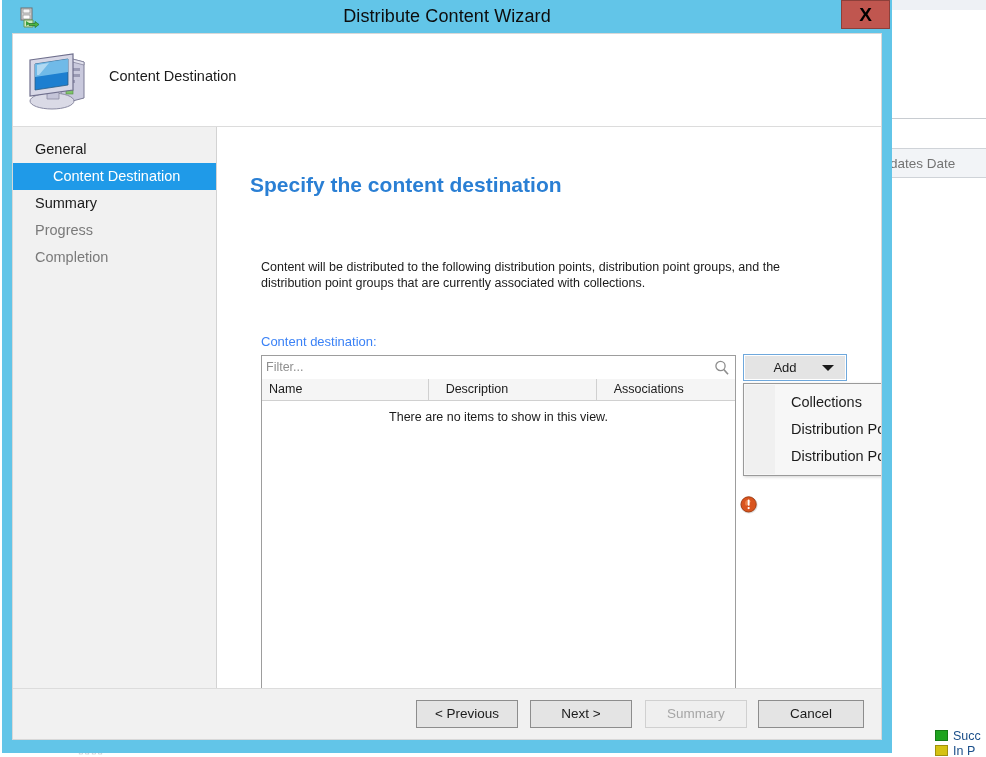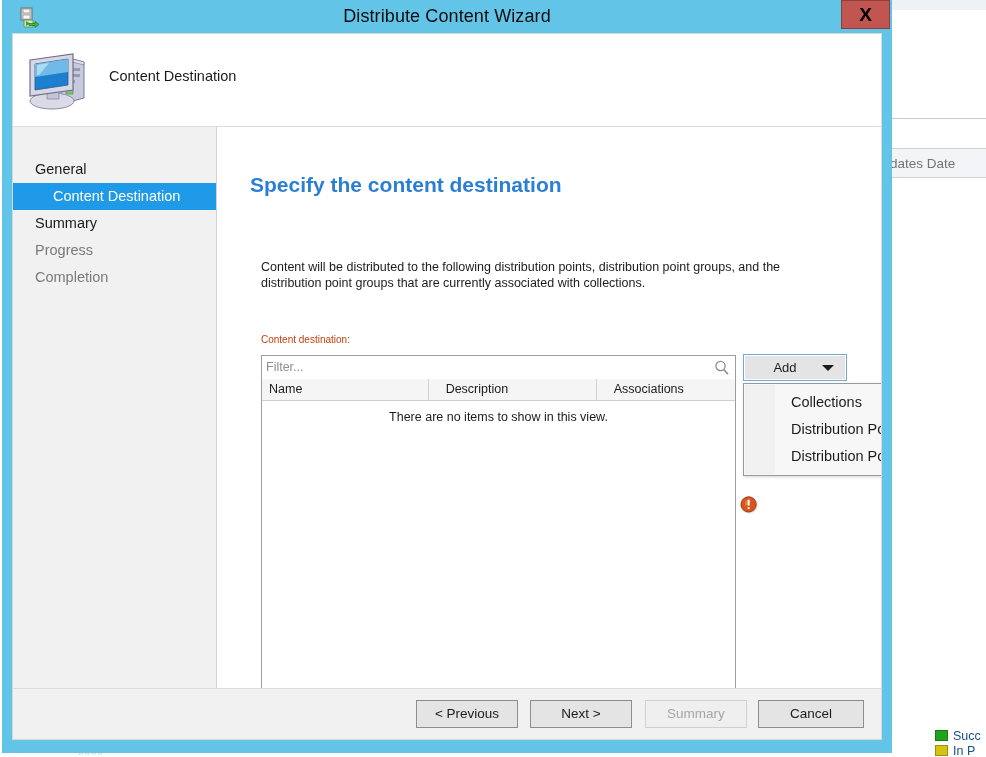--- a/index.html
+++ b/index.html
@@ -67,21 +67,21 @@
   }
   #wiz-header-icon{position:absolute;left:12px;top:12px;width:68px;height:66px;}
   #wiz-header-title{
     position:absolute;left:96px;top:34px;font-size:14.5px;color:#1b1b1b;
   }
 
   
   #sidebar{
     position:absolute;left:0;top:93px;width:204px;height:613px;
     background:#f1f1f1;border-right:1px solid #d3d3d3;box-sizing:border-box;
-    padding-top:29px;
+    padding-top:9px;
   }
   .nav-item{
     height:27px;line-height:27px;font-size:14.5px;color:#1b1b1b;
     padding-left:22px;white-space:nowrap;cursor:default;
   }
   .nav-item.sub{padding-left:40px;}
   .nav-item.selected{background:#1f9ae8;color:#ffffff;}
   .nav-item.dim{color:#7a7a7a;}
 
   
@@ -89,21 +89,21 @@
     position:absolute;left:205px;top:93px;width:663px;height:613px;background:#ffffff;
   }
   #content-head{
     position:absolute;left:32px;top:46px;font-size:21px;color:#2a7fd4;font-weight:700;
     white-space:nowrap;
   }
   #content-desc{
     position:absolute;left:43px;top:132px;width:558px;font-size:12.5px;color:#1b1b1b;
     line-height:16px;
   }
-  #cd-label{position:absolute;left:43px;top:207px;font-size:10px;color:#c2410c;}
+  #cd-label{position:absolute;left:43px;top:207px;font-size:13px;color:#3b82f6;}
 
   
   #filter-wrap{
     position:absolute;left:43px;top:228px;width:475px;height:25px;
     background:#ffffff;border:1px solid #9d9d9d;box-sizing:border-box;
   }
   #filter-input{
     position:absolute;left:0;top:0;width:445px;height:23px;border:0;outline:0;
     background:transparent;font-family:"Liberation Sans",sans-serif;font-size:12.5px;
     color:#1b1b1b;padding:0 4px;box-sizing:border-box;line-height:23px;

